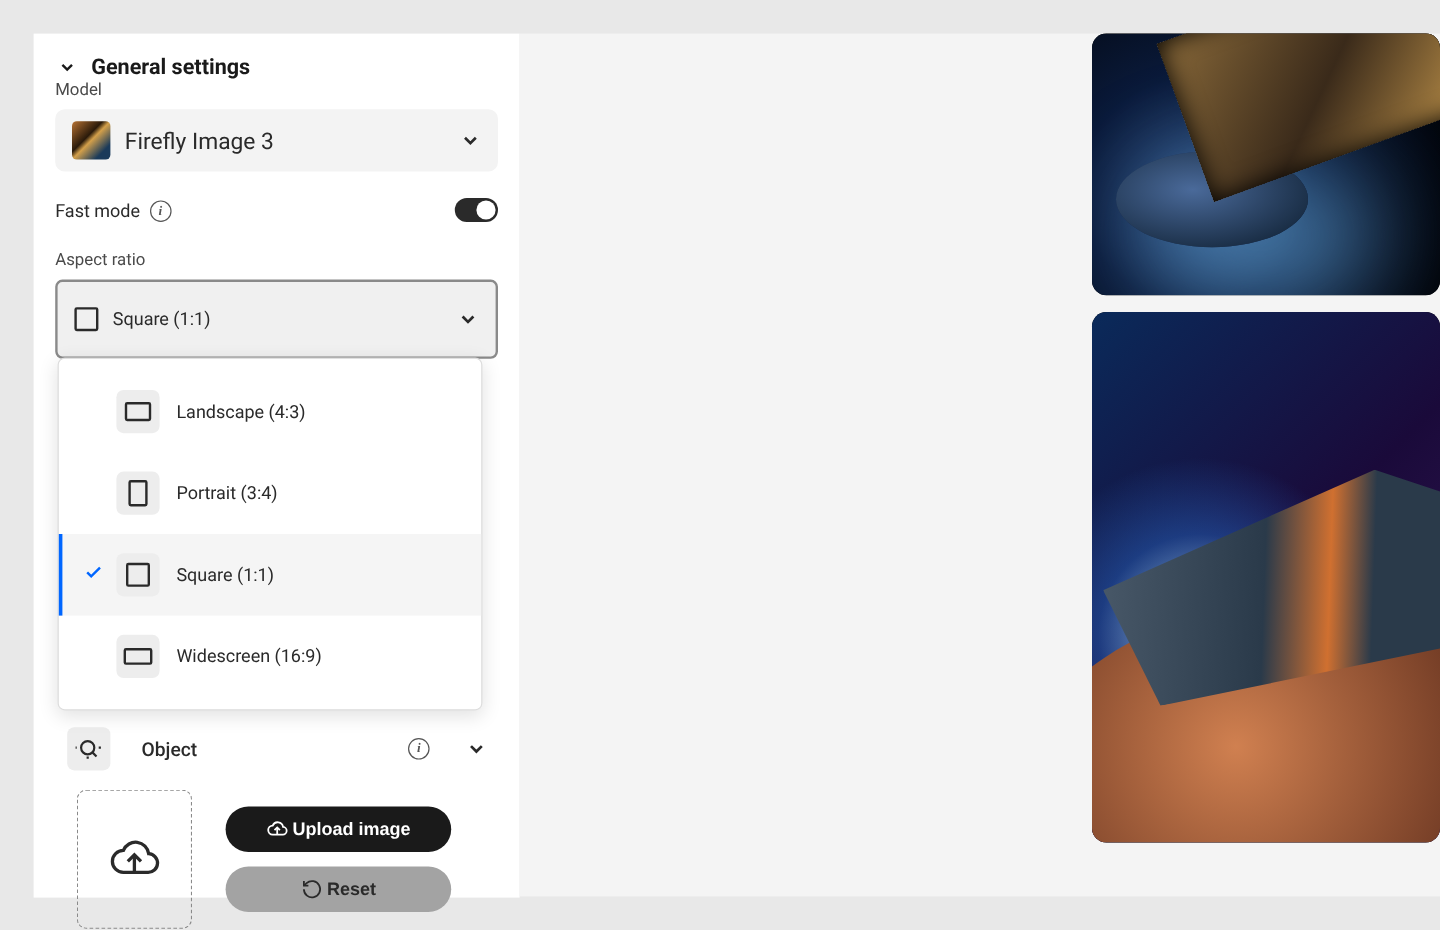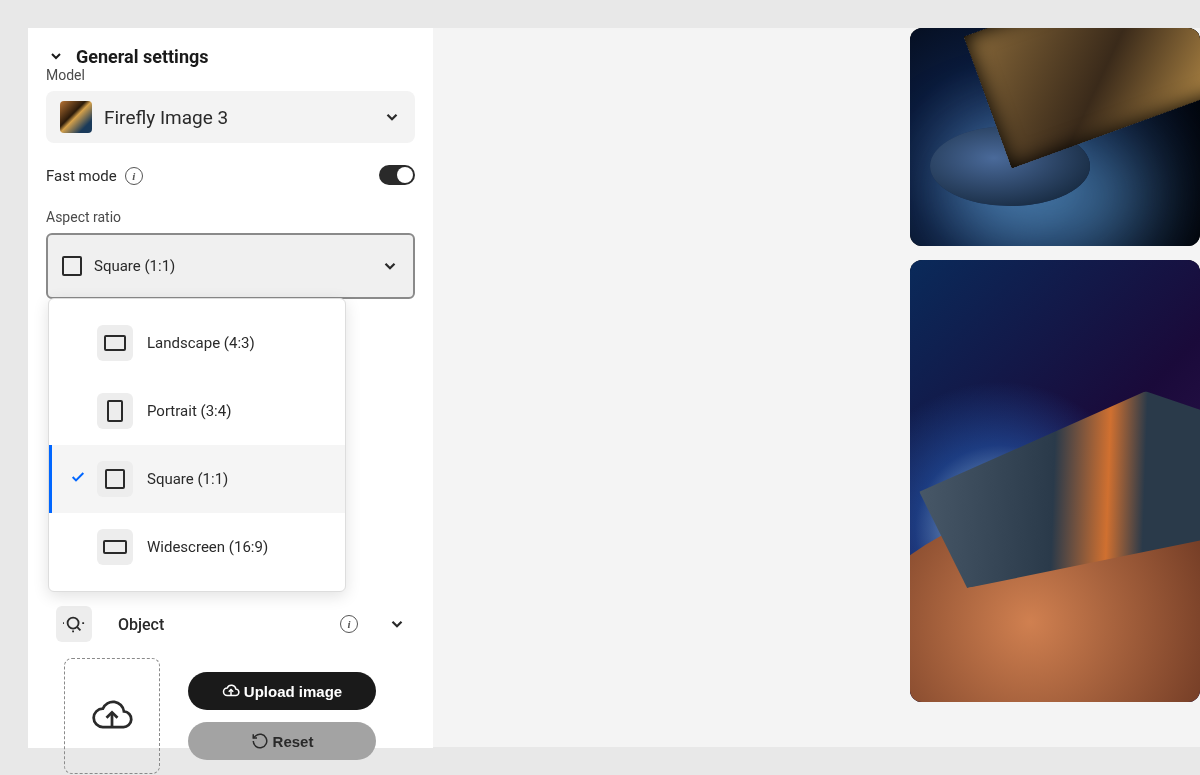--- a/index.html
+++ b/index.html
@@ -119,21 +119,21 @@
   .ar-frame {
     width: 20px; height: 20px;
     border: 2.5px solid #2a2a2a;
     border-radius: 2px;
   }
   .ar-text { font-size: 15px; color:#2a2a2a; flex:1; }
   .dropdown {
     position: absolute;
     left: 0px;
     top: 63px;
-    width: 298px;
+    width: 354px;
     background: #fff;
     border: 1px solid #ddd;
     border-radius: 6px;
     box-shadow: 0 4px 16px rgba(0,0,0,0.12);
     z-index: 100;
     padding: 10px 0;
   }
   .dd-item {
     display:flex;
     align-items:center;

